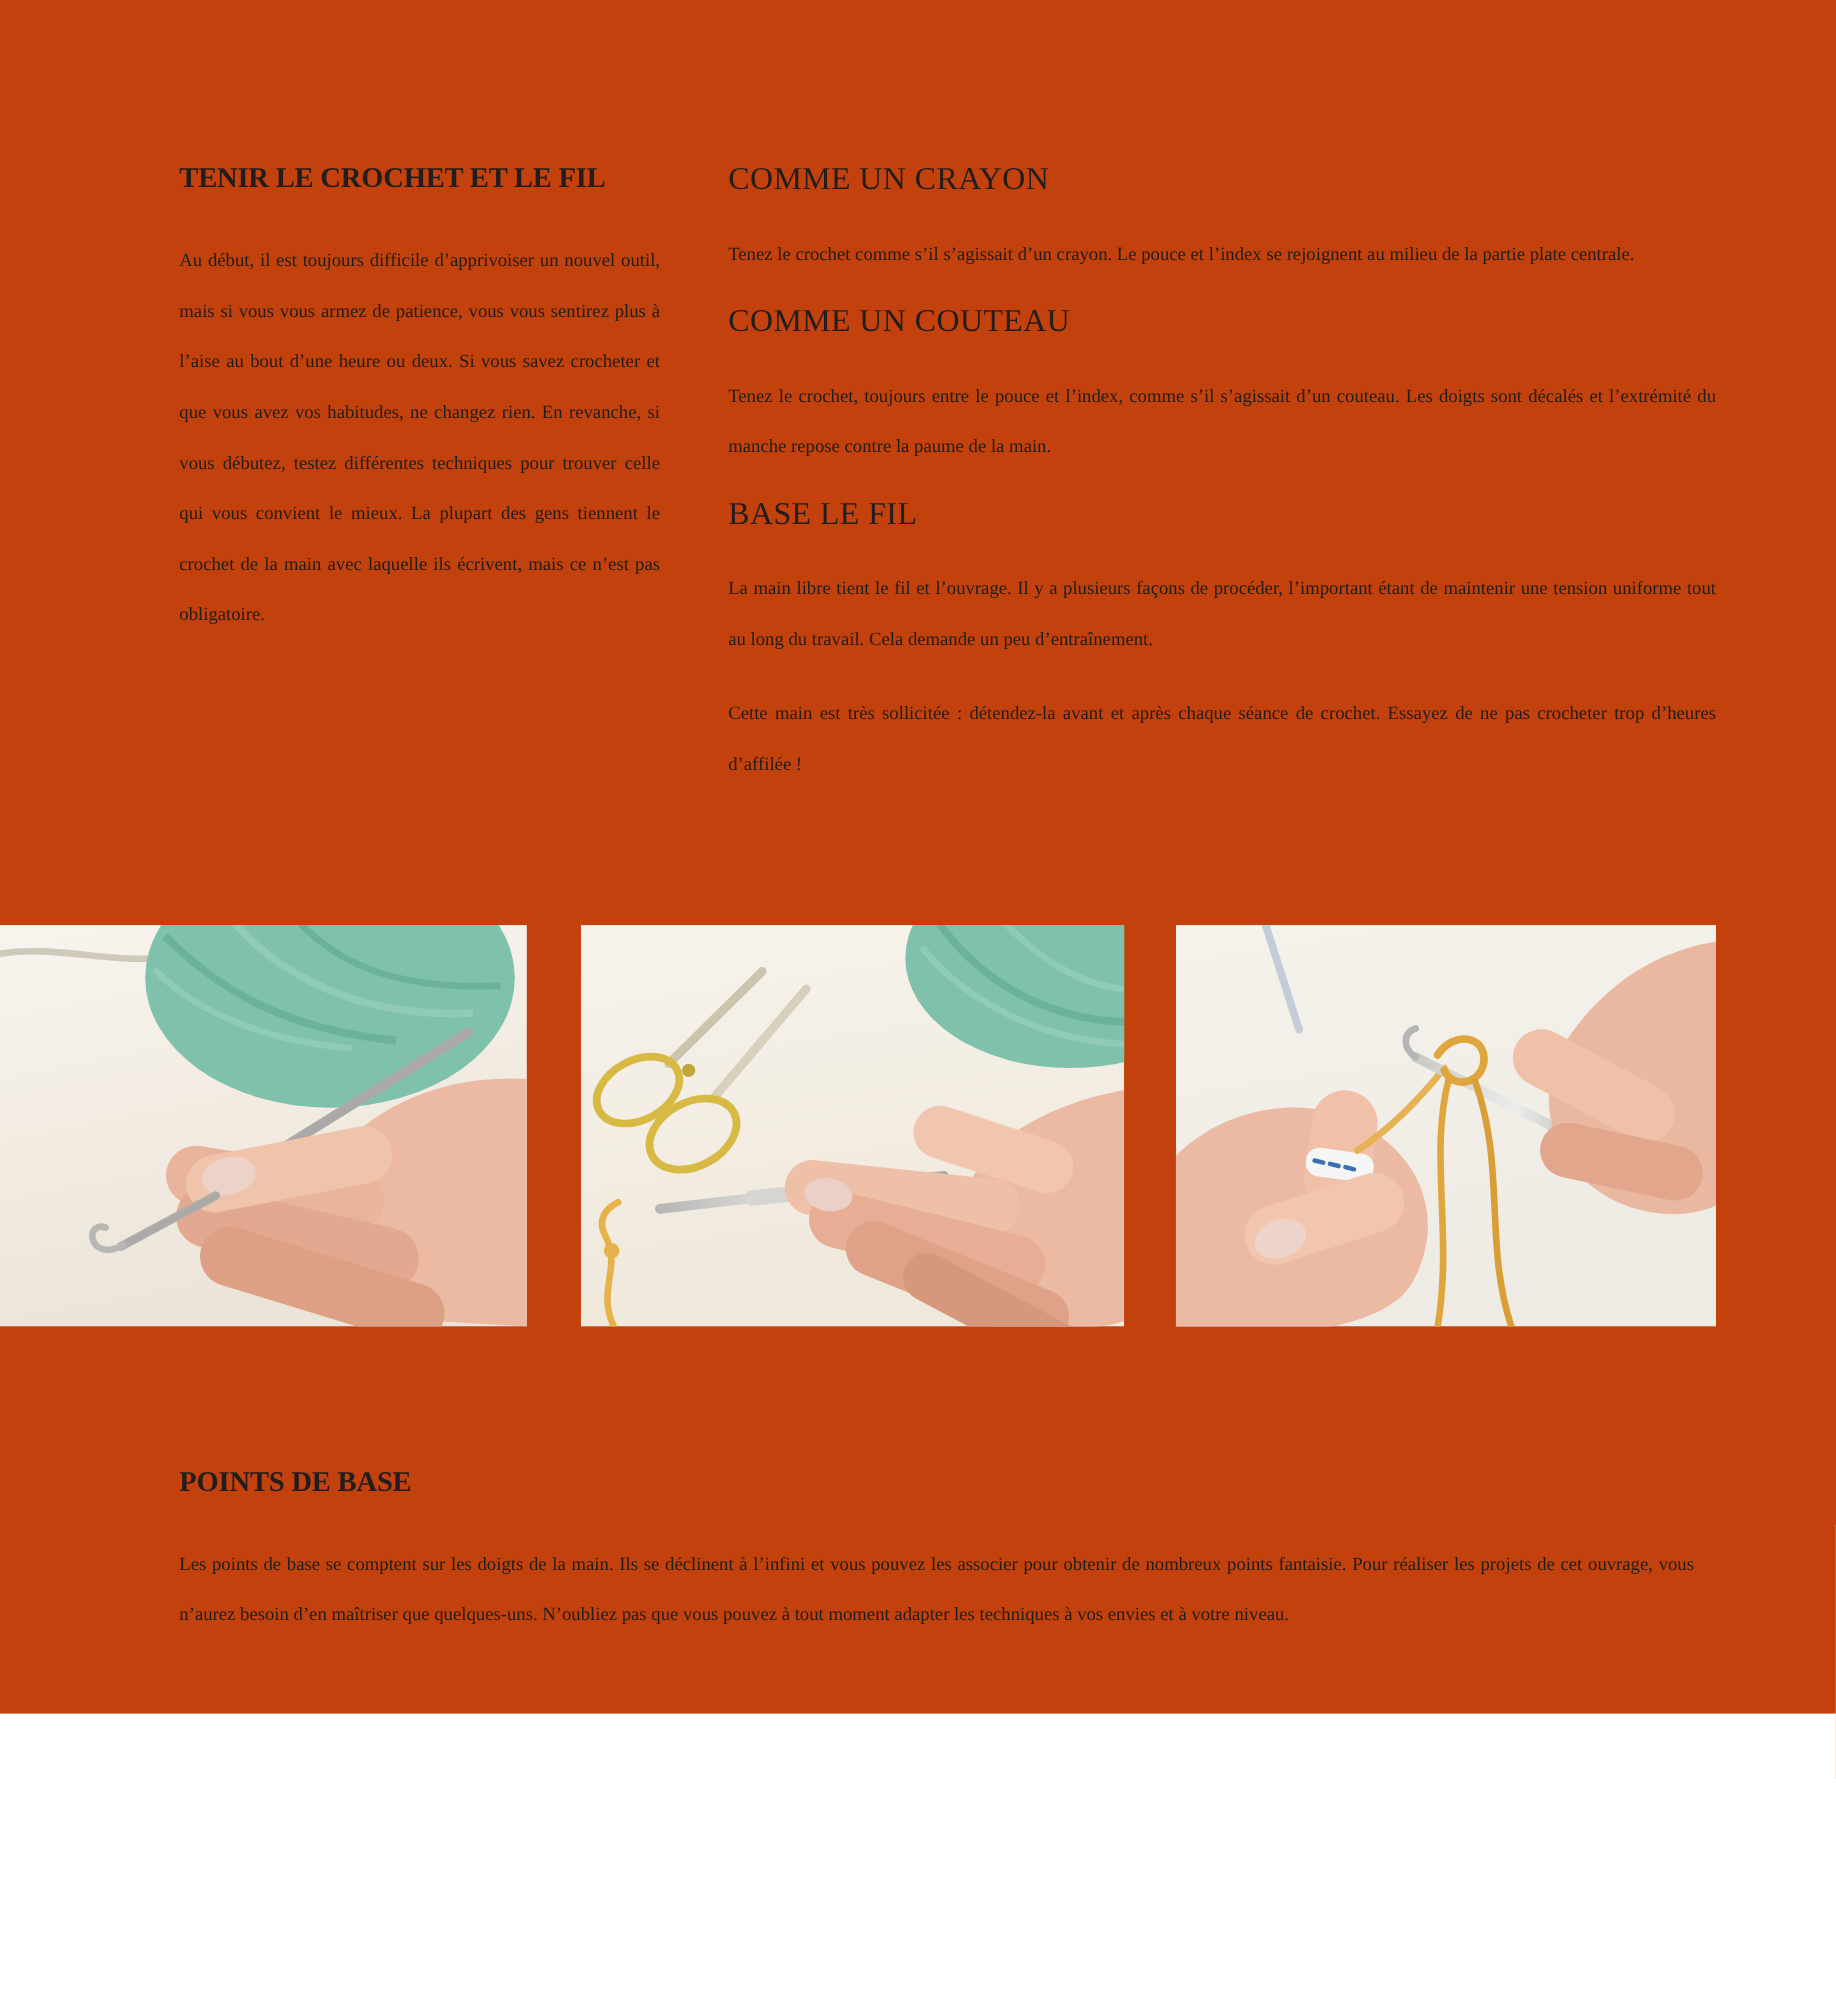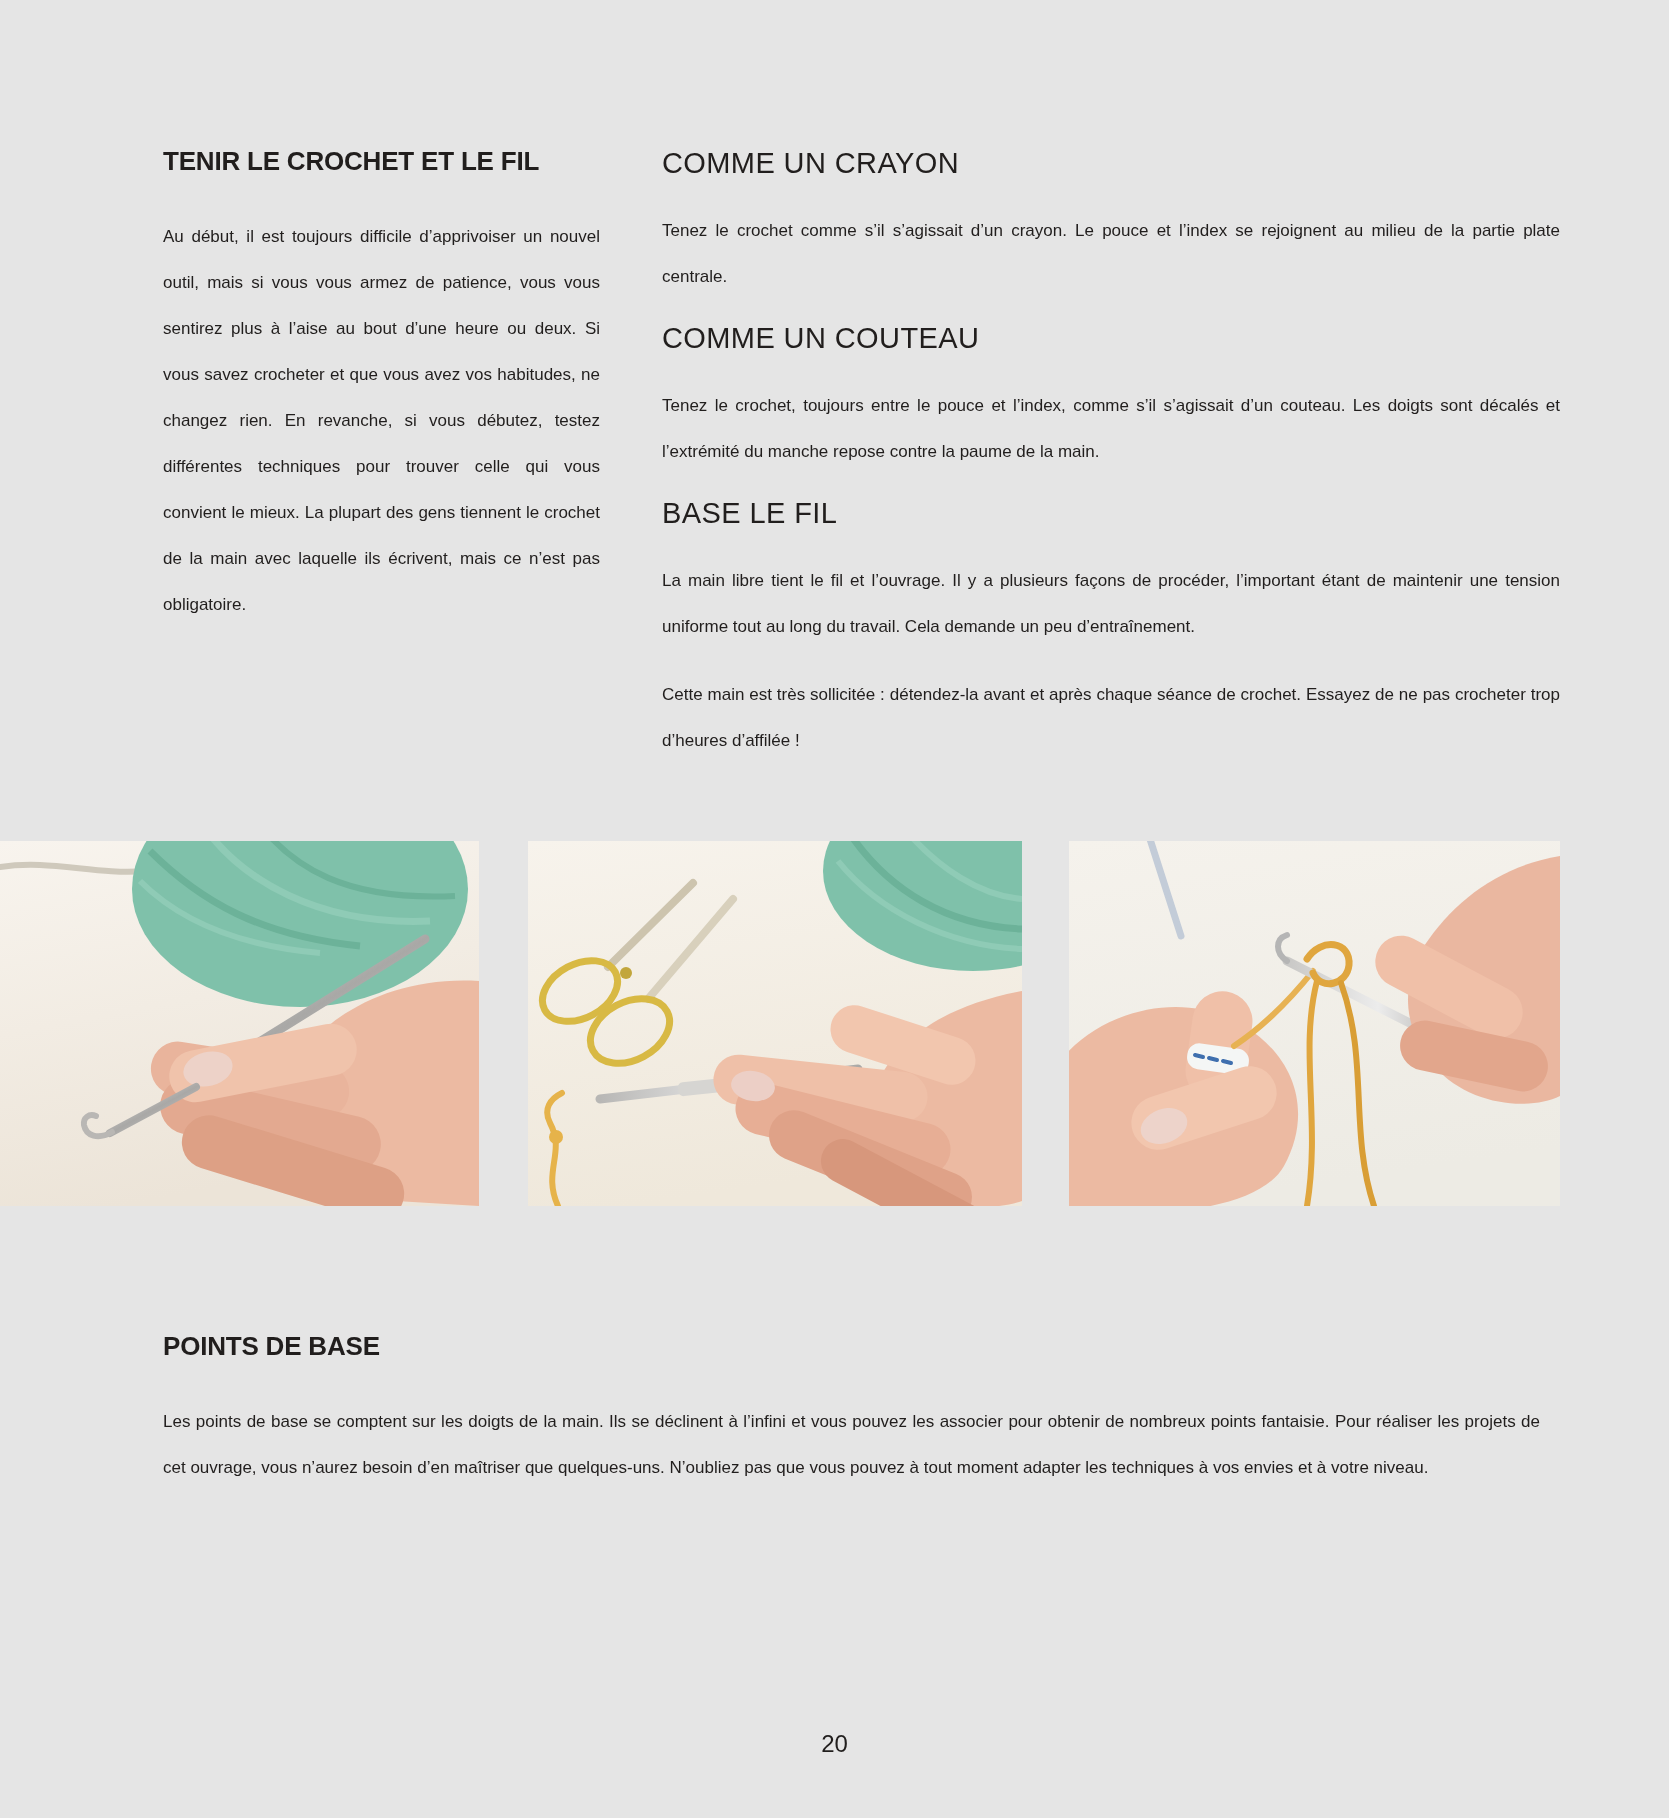--- a/index.html
+++ b/index.html
@@ -1,21 +1,21 @@
 <!DOCTYPE html>
 <html lang="fr"><head>
 <meta charset="utf-8">
 <style>
   html,body{margin:0;padding:0;background:#ffffff;}
   .page{
     position:relative;
     width:1669px;
-    height:1818px;
-    background:#e5e5e5;
-    font-family:Liberation Sans, sans-serif;
+    height:1558px;
+    background:#c2410c;
+    font-family:Liberation Serif, serif;
     color:#211e1d;
     overflow:hidden;
   }
   .col-left{position:absolute;left:163px;top:145px;width:437px;}
   .col-right{position:absolute;left:662px;top:147px;width:898px;}
   .bottom-sec{position:absolute;left:163px;top:1330px;width:1377px;}
   h2.sec-heading{
     font-size:26px;
     font-weight:700;
     letter-spacing:-0.2px;

